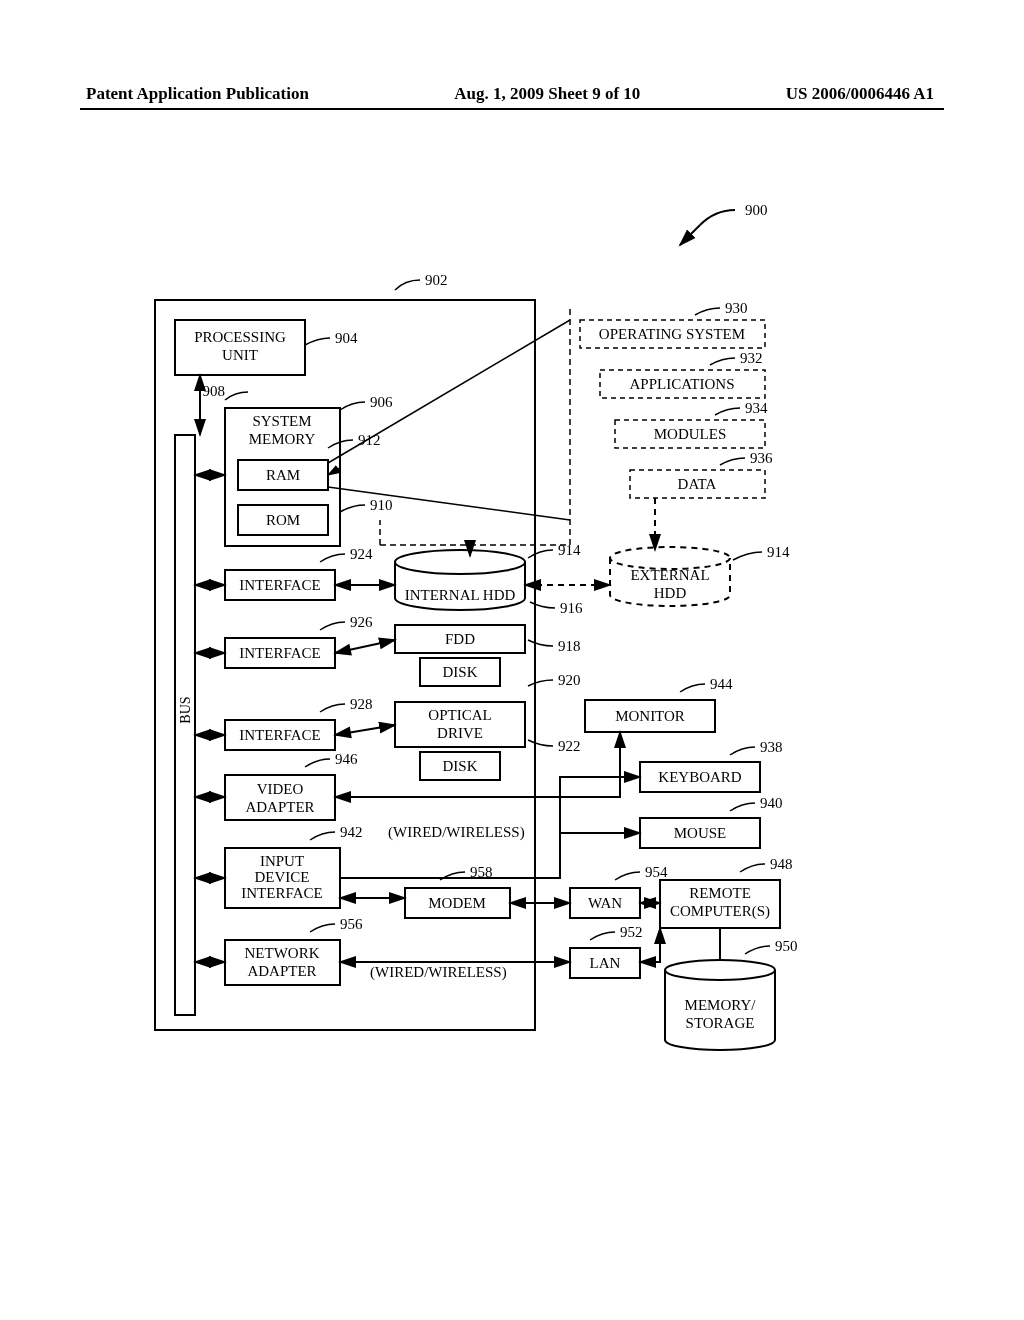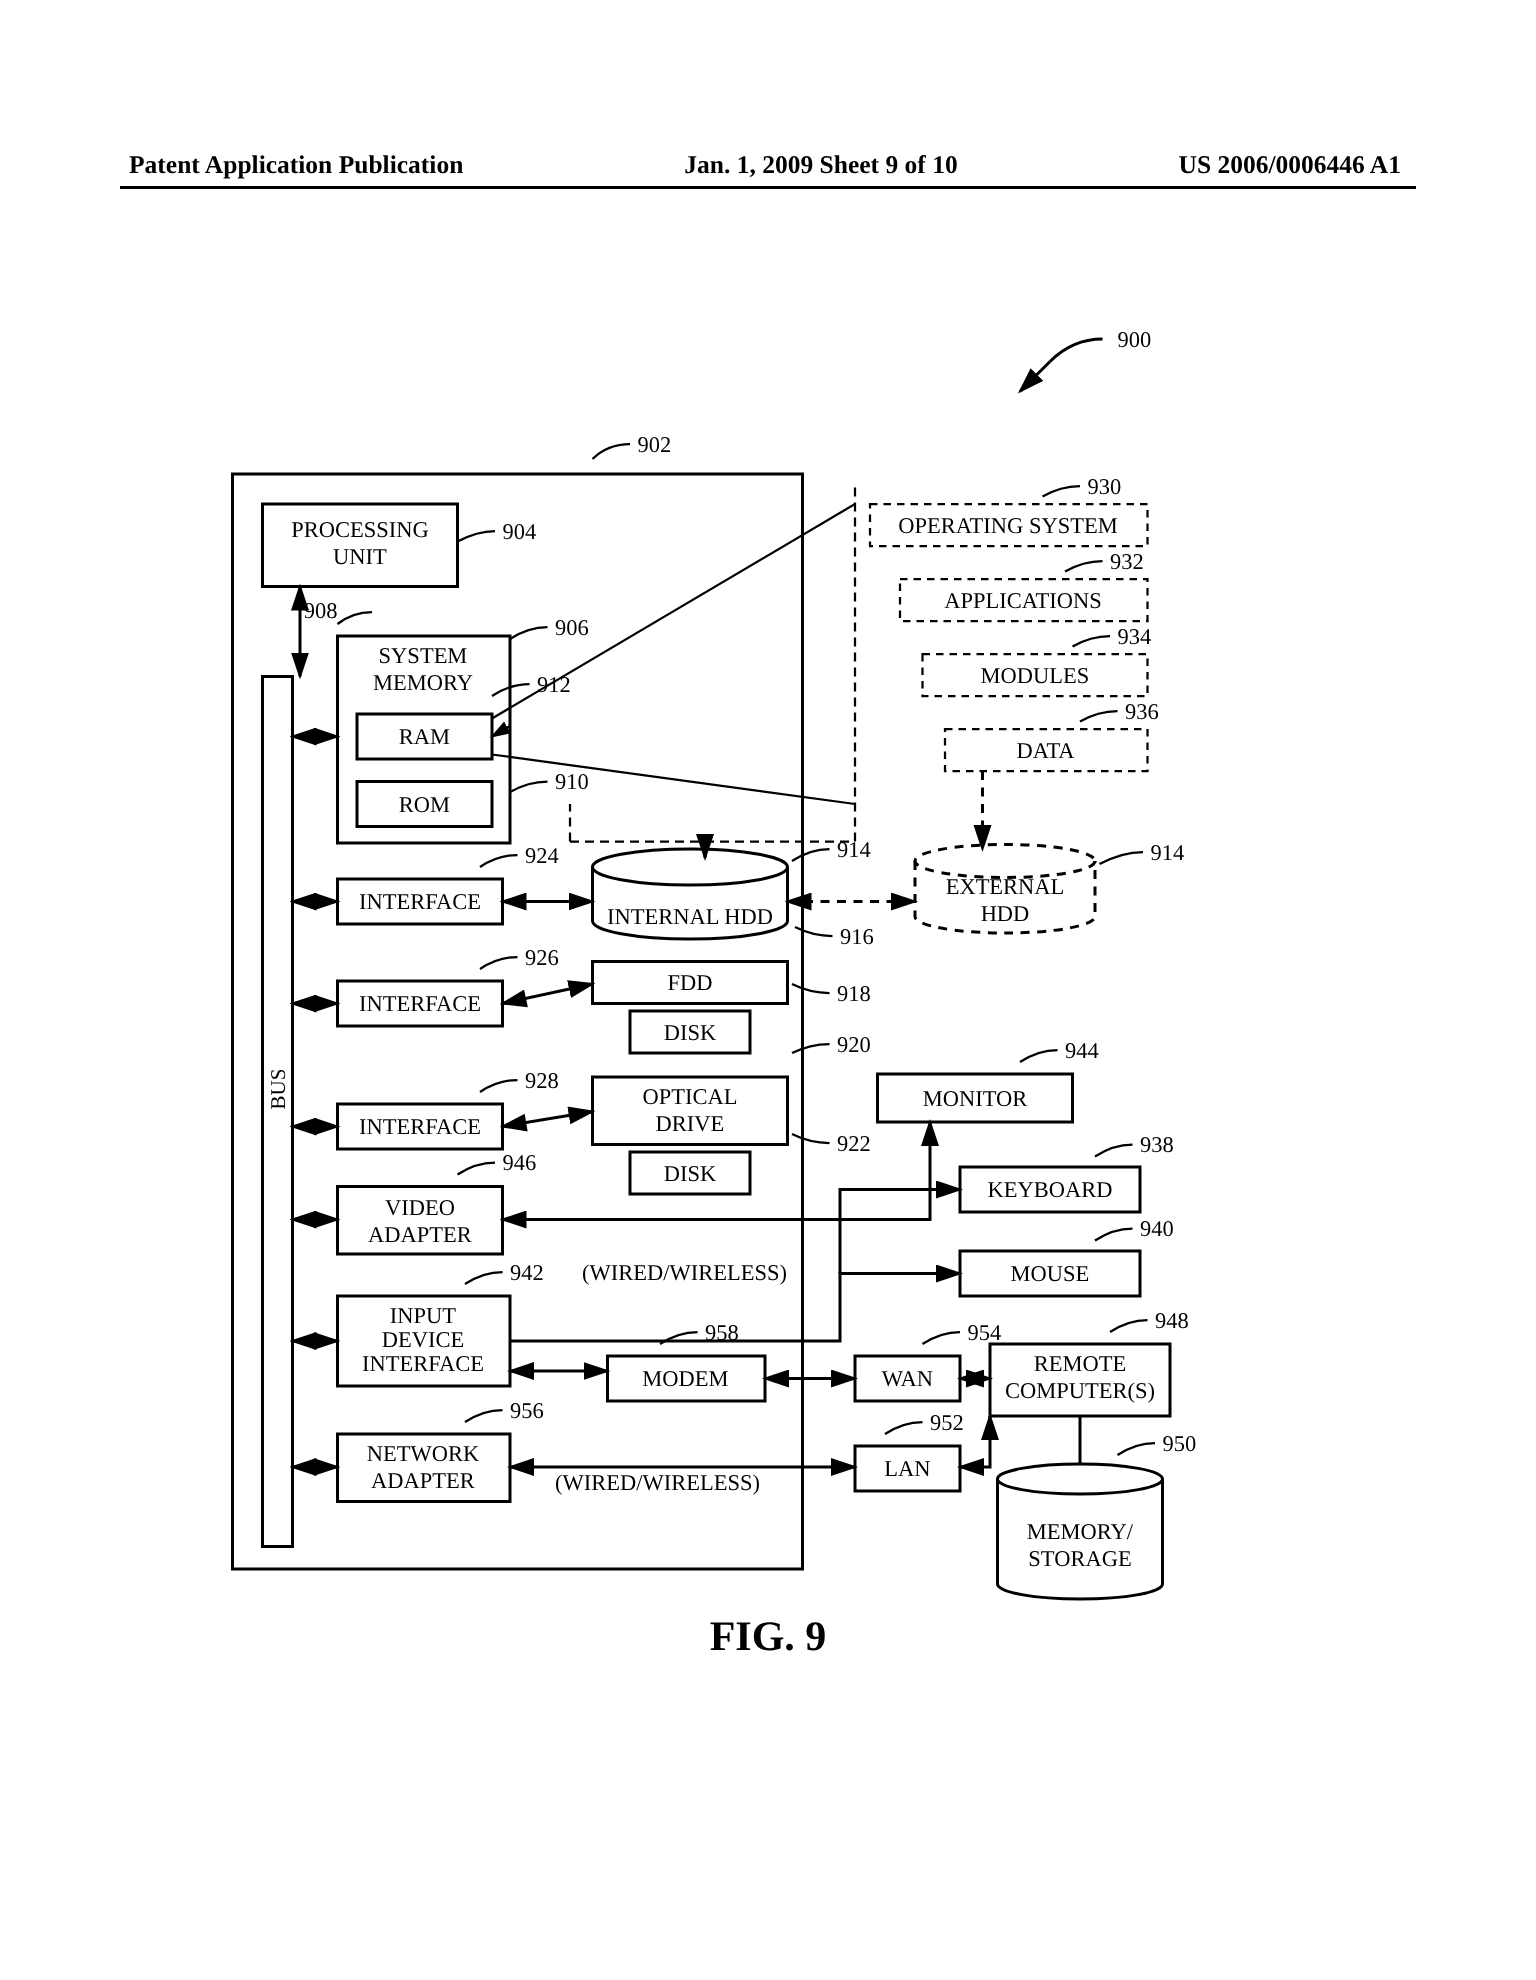--- a/index.html
+++ b/index.html
@@ -7,21 +7,20 @@
     padding: 0;
     font-family: "Times New Roman", serif;
     background: #fff;
     width: 1024px;
     height: 1320px;
     position: relative;
   }
   .page {
     position: absolute;
     inset: 0;
-    margin-top: 16px;
   }
   .header {
     position: absolute;
     top: 84px;
     left: 0;
     right: 0;
     display: flex;
     justify-content: space-between;
     font-size: 17px;
     padding: 0 90px 0 86px;
@@ -52,21 +51,21 @@
   }
   .lab { font-size: 15px; }
   .bus { font-size: 14px; }
 </style>
 </head>
 <body>
 
 <div class="page">
   <div class="header">
     <span>Patent Application Publication</span>
-    <span>Jan. 1, 2009  Sheet 9 of 10</span>
+    <span>Aug. 1, 2009  Sheet 9 of 10</span>
     <span>US 2006/0006446 A1</span>
     <div class="rule"></div>
   </div>
 
   <svg width="1024" height="1320">
     <defs>
       <marker id="ah" markerWidth="10" markerHeight="10" refX="8" refY="3" orient="auto">
         <path d="M0,0 L9,3 L0,6 Z" fill="#000"></path>
       </marker>
       <marker id="ahs" markerWidth="10" markerHeight="10" refX="1" refY="3" orient="auto">
@@ -296,14 +295,13 @@
       <path d="M665,970 L665,1040 A55 10 0 0 0 775 1040 L775,970" fill="none" stroke="#000" stroke-width="2"></path>
       <text x="720" y="1010" text-anchor="middle">MEMORY/</text>
       <text x="720" y="1028" text-anchor="middle">STORAGE</text>
     </g>
     <line x1="720" y1="928" x2="720" y2="960" stroke="#000" stroke-width="2"></line>
     <path d="M745,954 Q757,946 770,946" stroke="#000" stroke-width="1.5" fill="none"></path>
     <text x="775" y="951" class="lab">950</text>
 
   </svg>
 
-  <div class="fig-title">FIG. 9</div>
 </div>
 
 </body></html>

